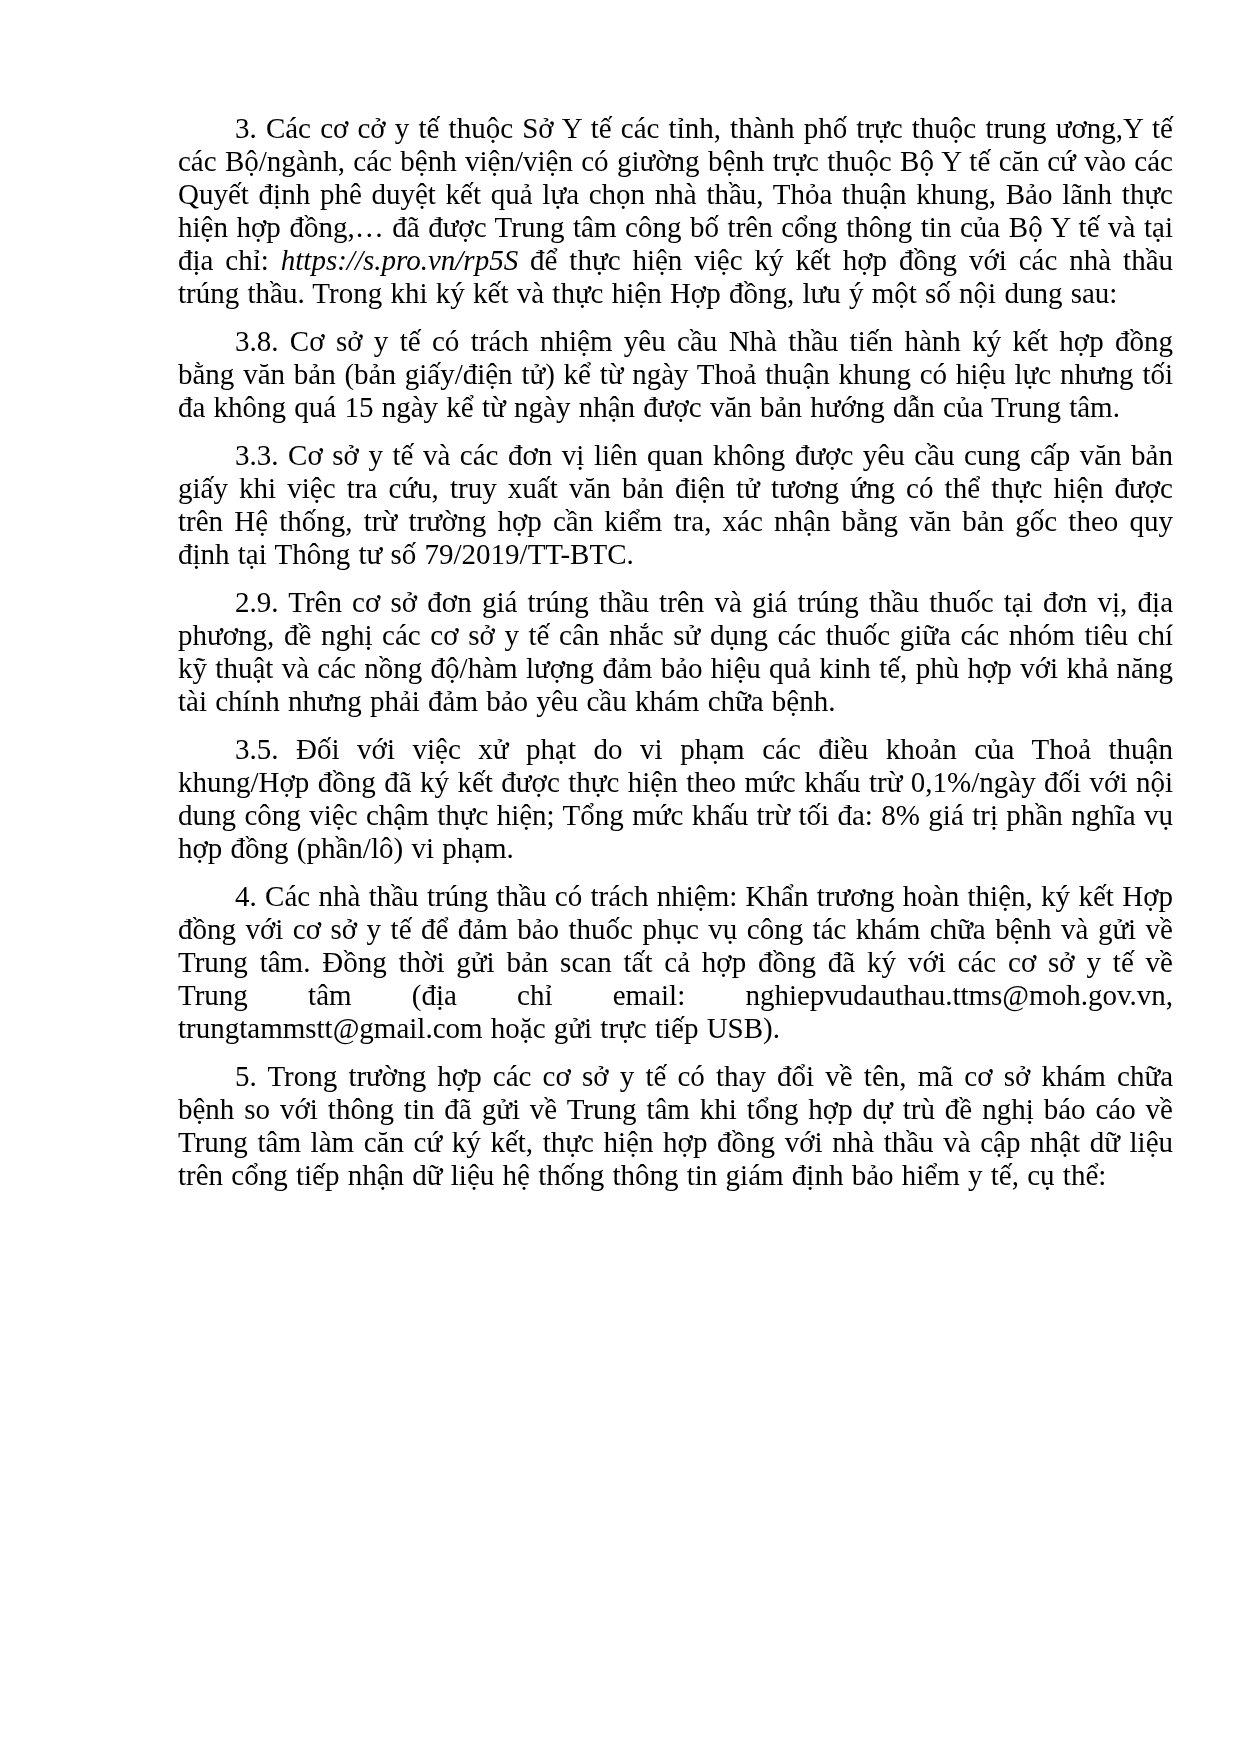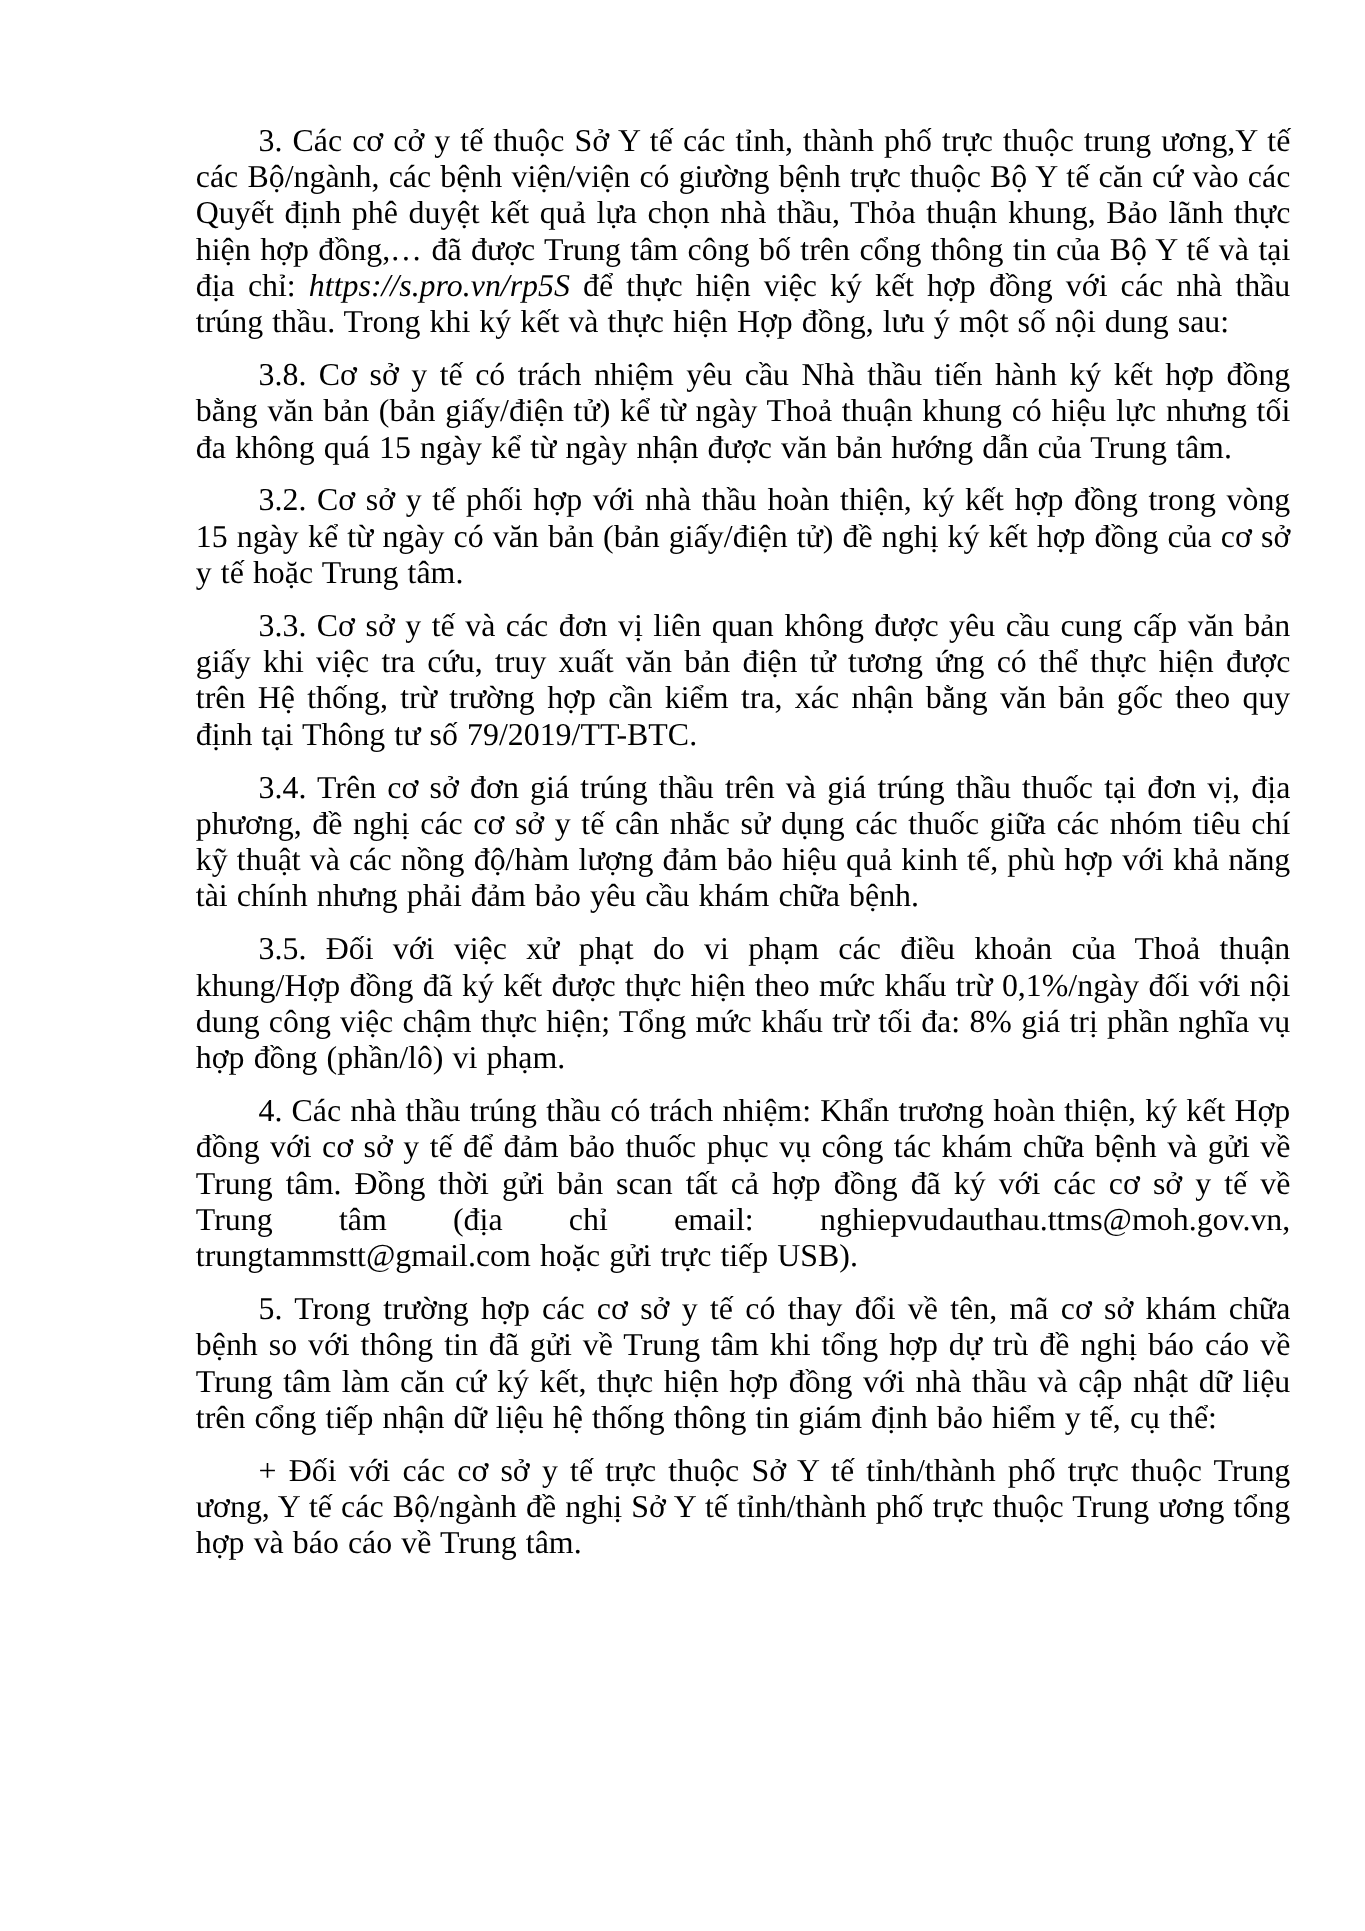--- a/index.html
+++ b/index.html
@@ -38,28 +38,26 @@
 </style>
 </head>
 <body>
 
 <div class="page">
 
   <p class="doc-paragraph"><span>3. Các cơ cở y tế thuộc Sở Y tế các tỉnh, thành phố trực thuộc trung ương,Y tế các Bộ/ngành, các bệnh viện/viện có giường bệnh trực thuộc Bộ Y tế căn cứ vào các Quyết định phê duyệt kết quả lựa chọn nhà thầu, Thỏa thuận khung, Bảo lãnh thực hiện hợp đồng,… đã được Trung tâm công bố trên cổng thông tin của Bộ Y tế và tại địa chỉ: </span><span class="italic">https://s.pro.vn/rp5S</span><span> để thực hiện việc ký kết hợp đồng với các nhà thầu trúng thầu. Trong khi ký kết và thực hiện Hợp đồng, lưu ý một số nội dung sau:</span></p>
 
   <p class="doc-paragraph">3.8. Cơ sở y tế có trách nhiệm yêu cầu Nhà thầu tiến hành ký kết hợp đồng bằng văn bản (bản giấy/điện tử) kể từ ngày Thoả thuận khung có hiệu lực nhưng tối đa không quá 15 ngày kể từ ngày nhận được văn bản hướng dẫn của Trung tâm.</p>
 
-  <p class="doc-paragraph">3.2. Cơ sở y tế phối hợp với nhà thầu hoàn thiện, ký kết hợp đồng trong vòng 15 ngày kể từ ngày có văn bản (bản giấy/điện tử) đề nghị ký kết hợp đồng của cơ sở y tế hoặc Trung tâm.</p>
 
   <p class="doc-paragraph">3.3. Cơ sở y tế và các đơn vị liên quan không được yêu cầu cung cấp văn bản giấy khi việc tra cứu, truy xuất văn bản điện tử tương ứng có thể thực hiện được trên Hệ thống, trừ trường hợp cần kiểm tra, xác nhận bằng văn bản gốc theo quy định tại Thông tư số 79/2019/TT-BTC.</p>
 
-  <p class="doc-paragraph">3.4. Trên cơ sở đơn giá trúng thầu trên và giá trúng thầu thuốc tại đơn vị, địa phương, đề nghị các cơ sở y tế cân nhắc sử dụng các thuốc giữa các nhóm tiêu chí kỹ thuật và các nồng độ/hàm lượng đảm bảo hiệu quả kinh tế, phù hợp với khả năng tài chính nhưng phải đảm bảo yêu cầu khám chữa bệnh.</p>
+  <p class="doc-paragraph">2.9. Trên cơ sở đơn giá trúng thầu trên và giá trúng thầu thuốc tại đơn vị, địa phương, đề nghị các cơ sở y tế cân nhắc sử dụng các thuốc giữa các nhóm tiêu chí kỹ thuật và các nồng độ/hàm lượng đảm bảo hiệu quả kinh tế, phù hợp với khả năng tài chính nhưng phải đảm bảo yêu cầu khám chữa bệnh.</p>
 
   <p class="doc-paragraph">3.5. Đối với việc xử phạt do vi phạm các điều khoản của Thoả thuận khung/Hợp đồng đã ký kết được thực hiện theo mức khấu trừ 0,1%/ngày đối với nội dung công việc chậm thực hiện; Tổng mức khấu trừ tối đa: 8% giá trị phần nghĩa vụ hợp đồng (phần/lô) vi phạm.</p>
 
   <p class="doc-paragraph">4. Các nhà thầu trúng thầu có trách nhiệm: Khẩn trương hoàn thiện, ký kết Hợp đồng với cơ sở y tế để đảm bảo thuốc phục vụ công tác khám chữa bệnh và gửi về Trung tâm. Đồng thời gửi bản scan tất cả hợp đồng đã ký với các cơ sở y tế về Trung tâm (địa chỉ email: nghiepvudauthau.ttms@moh.gov.vn, trungtammstt@gmail.com hoặc gửi trực tiếp USB).</p>
 
   <p class="doc-paragraph">5. Trong trường hợp các cơ sở y tế có thay đổi về tên, mã cơ sở khám chữa bệnh so với thông tin đã gửi về Trung tâm khi tổng hợp dự trù đề nghị báo cáo về Trung tâm làm căn cứ ký kết, thực hiện hợp đồng với nhà thầu và cập nhật dữ liệu trên cổng tiếp nhận dữ liệu hệ thống thông tin giám định bảo hiểm y tế, cụ thể:</p>
 
-  <p class="doc-paragraph">+ Đối với các cơ sở y tế trực thuộc Sở Y tế tỉnh/thành phố trực thuộc Trung ương, Y tế các Bộ/ngành đề nghị Sở Y tế tỉnh/thành phố trực thuộc Trung ương tổng hợp và báo cáo về Trung tâm.</p>
 
 
 </div>
 
 </body></html>

